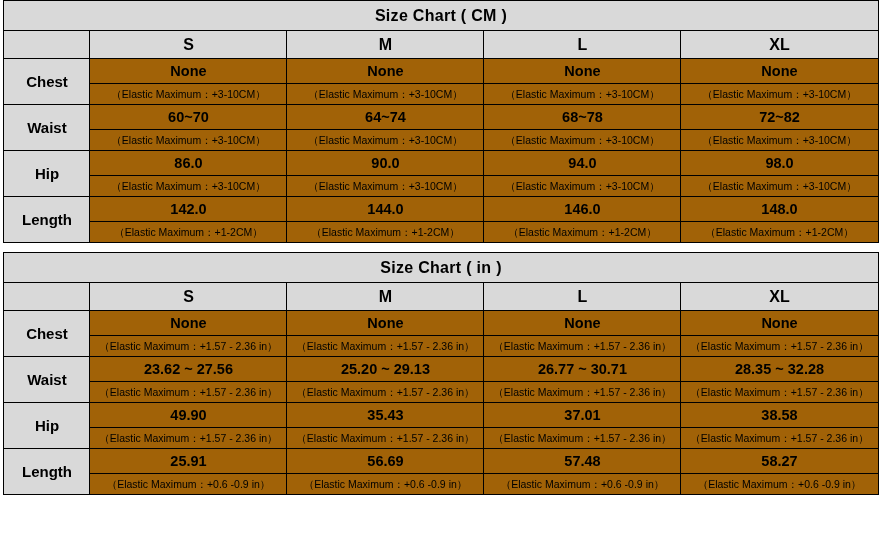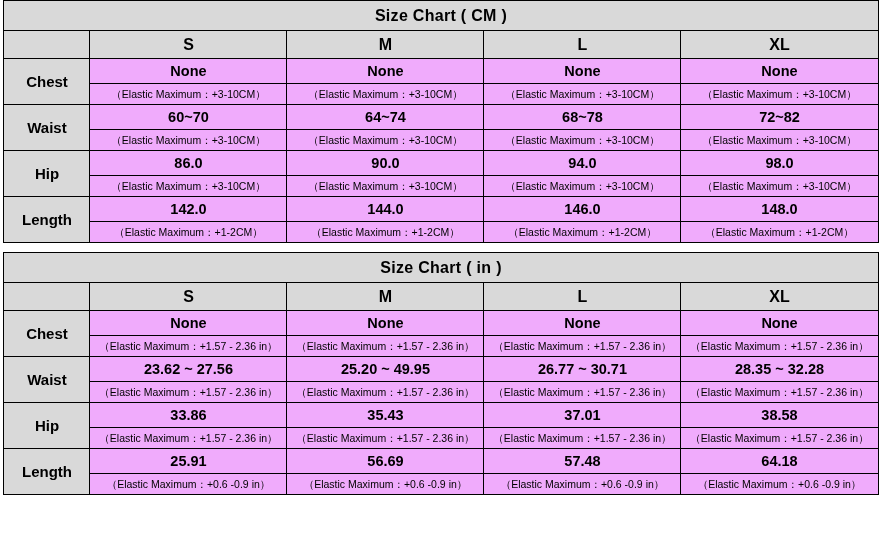--- a/index.html
+++ b/index.html
@@ -19,21 +19,21 @@
     height: 555px;
     position: relative;
     background: #ffffff;
     box-sizing: border-box;
   }
   table.chart {
     border-collapse: collapse;
     table-layout: fixed;
     width: 874px;
     margin: 0 auto;
-    background: #f0abfc;
+    background: #a16207;
   }
   table.chart td {
     border: 1px solid #000000;
     text-align: center;
     vertical-align: middle;
     padding: 0;
   }
   .title-cell {
     background: #d9d9d9;
     font-weight: bold;
@@ -192,51 +192,51 @@
       <tr>
         <td class="val-note">（Elastic Maximum：+1.57 - 2.36 in）</td>
         <td class="val-note">（Elastic Maximum：+1.57 - 2.36 in）</td>
         <td class="val-note">（Elastic Maximum：+1.57 - 2.36 in）</td>
         <td class="val-note">（Elastic Maximum：+1.57 - 2.36 in）</td>
       </tr>
 
       <tr>
         <td class="rowlabel" rowspan="2">Waist</td>
         <td class="val-main">23.62 ~ 27.56</td>
-        <td class="val-main">25.20 ~ 49.95</td>
+        <td class="val-main">25.20 ~ 29.13</td>
         <td class="val-main">26.77 ~ 30.71</td>
         <td class="val-main">28.35 ~ 32.28</td>
       </tr>
       <tr>
         <td class="val-note">（Elastic Maximum：+1.57 - 2.36 in）</td>
         <td class="val-note">（Elastic Maximum：+1.57 - 2.36 in）</td>
         <td class="val-note">（Elastic Maximum：+1.57 - 2.36 in）</td>
         <td class="val-note">（Elastic Maximum：+1.57 - 2.36 in）</td>
       </tr>
 
       <tr>
         <td class="rowlabel" rowspan="2">Hip</td>
-        <td class="val-main">33.86</td>
+        <td class="val-main">49.90</td>
         <td class="val-main">35.43</td>
         <td class="val-main">37.01</td>
         <td class="val-main">38.58</td>
       </tr>
       <tr>
         <td class="val-note">（Elastic Maximum：+1.57 - 2.36 in）</td>
         <td class="val-note">（Elastic Maximum：+1.57 - 2.36 in）</td>
         <td class="val-note">（Elastic Maximum：+1.57 - 2.36 in）</td>
         <td class="val-note">（Elastic Maximum：+1.57 - 2.36 in）</td>
       </tr>
 
       <tr>
         <td class="rowlabel" rowspan="2">Length</td>
         <td class="val-main">25.91</td>
         <td class="val-main">56.69</td>
         <td class="val-main">57.48</td>
-        <td class="val-main">64.18</td>
+        <td class="val-main">58.27</td>
       </tr>
       <tr>
         <td class="val-note">（Elastic Maximum：+0.6 -0.9 in）</td>
         <td class="val-note">（Elastic Maximum：+0.6 -0.9 in）</td>
         <td class="val-note">（Elastic Maximum：+0.6 -0.9 in）</td>
         <td class="val-note">（Elastic Maximum：+0.6 -0.9 in）</td>
       </tr>
     </tbody>
   </table>
 

